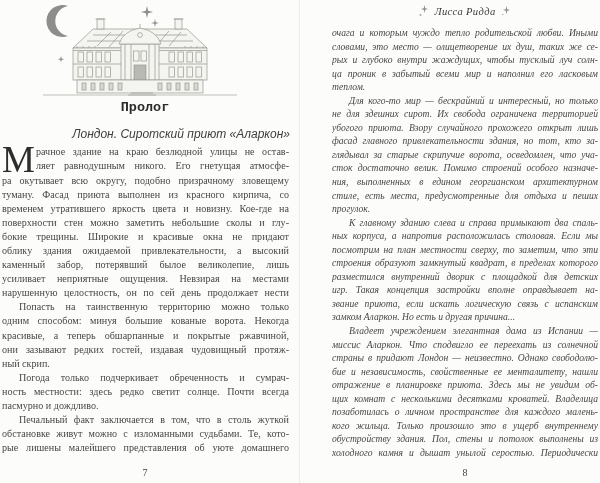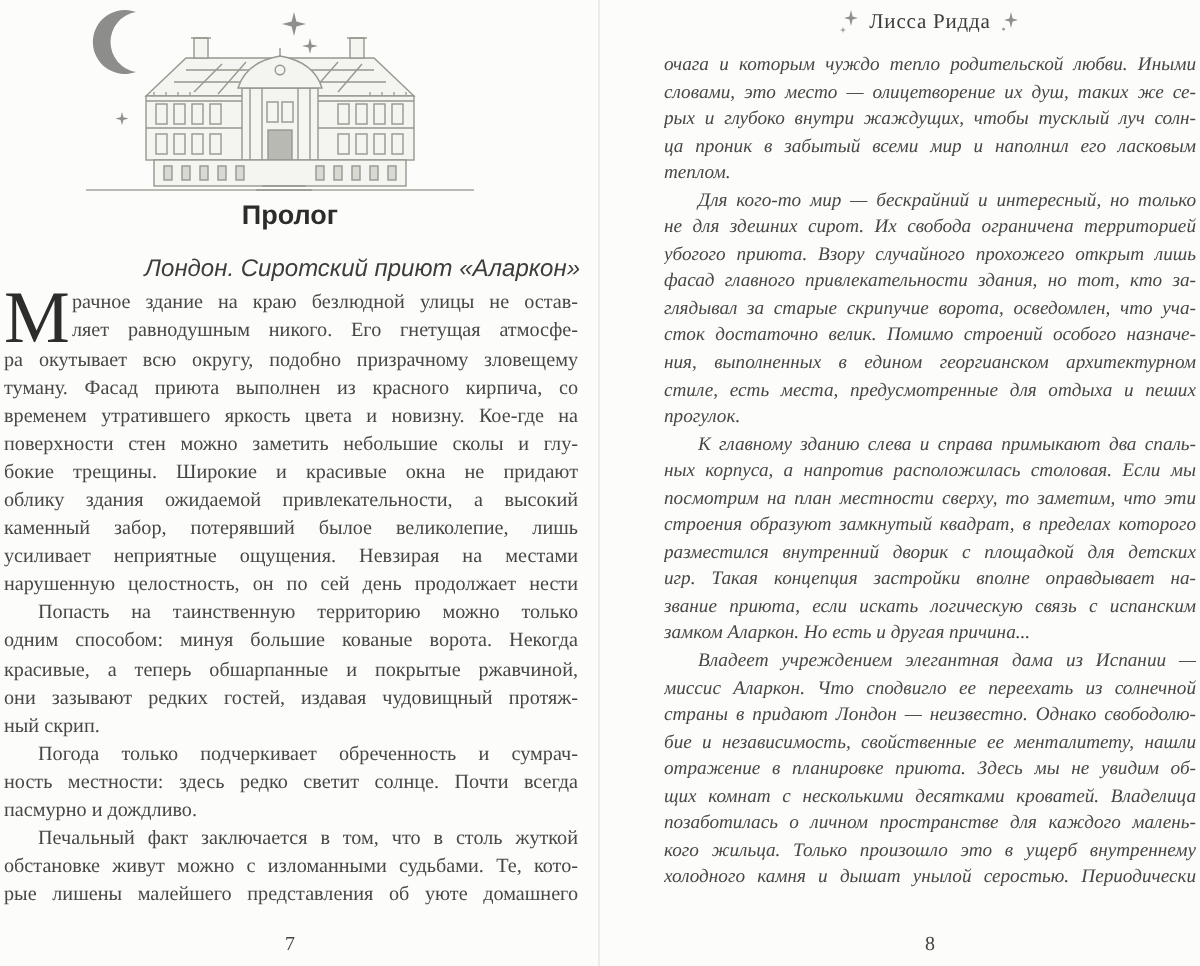--- a/index.html
+++ b/index.html
@@ -8,27 +8,27 @@
   .spread{position:absolute;inset:0;background:#fcfcfb;}
   .gutter{position:absolute;left:299px;top:0;width:1px;height:483px;background:#ebebe8;}
 
   .page{position:absolute;top:0;width:300px;height:483px;}
   .page-left{left:0;}
   .page-right{left:300px;}
 
   .illustration{position:absolute;left:35px;top:2px;width:210px;height:96px;}
 
   .chapter-title{position:absolute;left:0;top:100px;width:290px;text-align:center;
-    font-family:Liberation Sans, sans-serif;font-weight:700;font-size:13.5px;color:#2c2c2a;}
+    font-family:Liberation Mono, monospace;font-weight:700;font-size:13.5px;color:#2c2c2a;}
   .chapter-subtitle{position:absolute;left:0;top:127px;width:290px;text-align:right;
     font-family:"Liberation Sans",sans-serif;font-size:12px;color:#3d3d3b;font-style:italic;}
 
   .running-header{position:absolute;left:32px;top:5px;width:266px;display:flex;
     justify-content:center;align-items:center;gap:6px;font-size:10.5px;
-    letter-spacing:.4px;color:#3b3b39;}
+    letter-spacing:.4px;color:#3b3b39;font-style:italic;}
   .running-header .spark{flex:0 0 auto;}
 
   .body-col{position:absolute;font-size:10.1px;color:#474745;}
   .body-left{left:2px;top:145px;width:287px;line-height:14.05px;}
   .body-right{left:32px;top:26px;width:266px;font-size:9.6px;line-height:13.55px;font-style:italic;}
 
   .para{margin:0;}
   .line{white-space:nowrap;overflow:hidden;text-align:justify;text-align-last:justify;}
   .line.last{text-align-last:left;}
   .line.indent{text-indent:17px;}
@@ -241,20 +241,21 @@
         </div>
         <div class="para">
           <div class="line indent">Владеет учреждением элегантная дама из Испании —</div>
           <div class="line">миссис Аларкон. Что сподвигло ее переехать из солнечной</div>
           <div class="line">страны в придают Лондон — неизвестно. Однако свободолю-</div>
           <div class="line">бие и независимость, свойственные ее менталитету, нашли</div>
           <div class="line">отражение в планировке приюта. Здесь мы не увидим об-</div>
           <div class="line">щих комнат с несколькими десятками кроватей. Владелица</div>
           <div class="line">позаботилась о личном пространстве для каждого малень-</div>
           <div class="line">кого жильца. Только произошло это в ущерб внутреннему</div>
+          <div class="line">обустройству здания. Пол, стены и потолок выполнены из</div>
           <div class="line">холодного камня и дышат унылой серостью. Периодически</div>
         </div>
       </div>
 
     <div class="page-number">8</div>
   </div>
 
   <div class="gutter"></div>
 </div>
 

